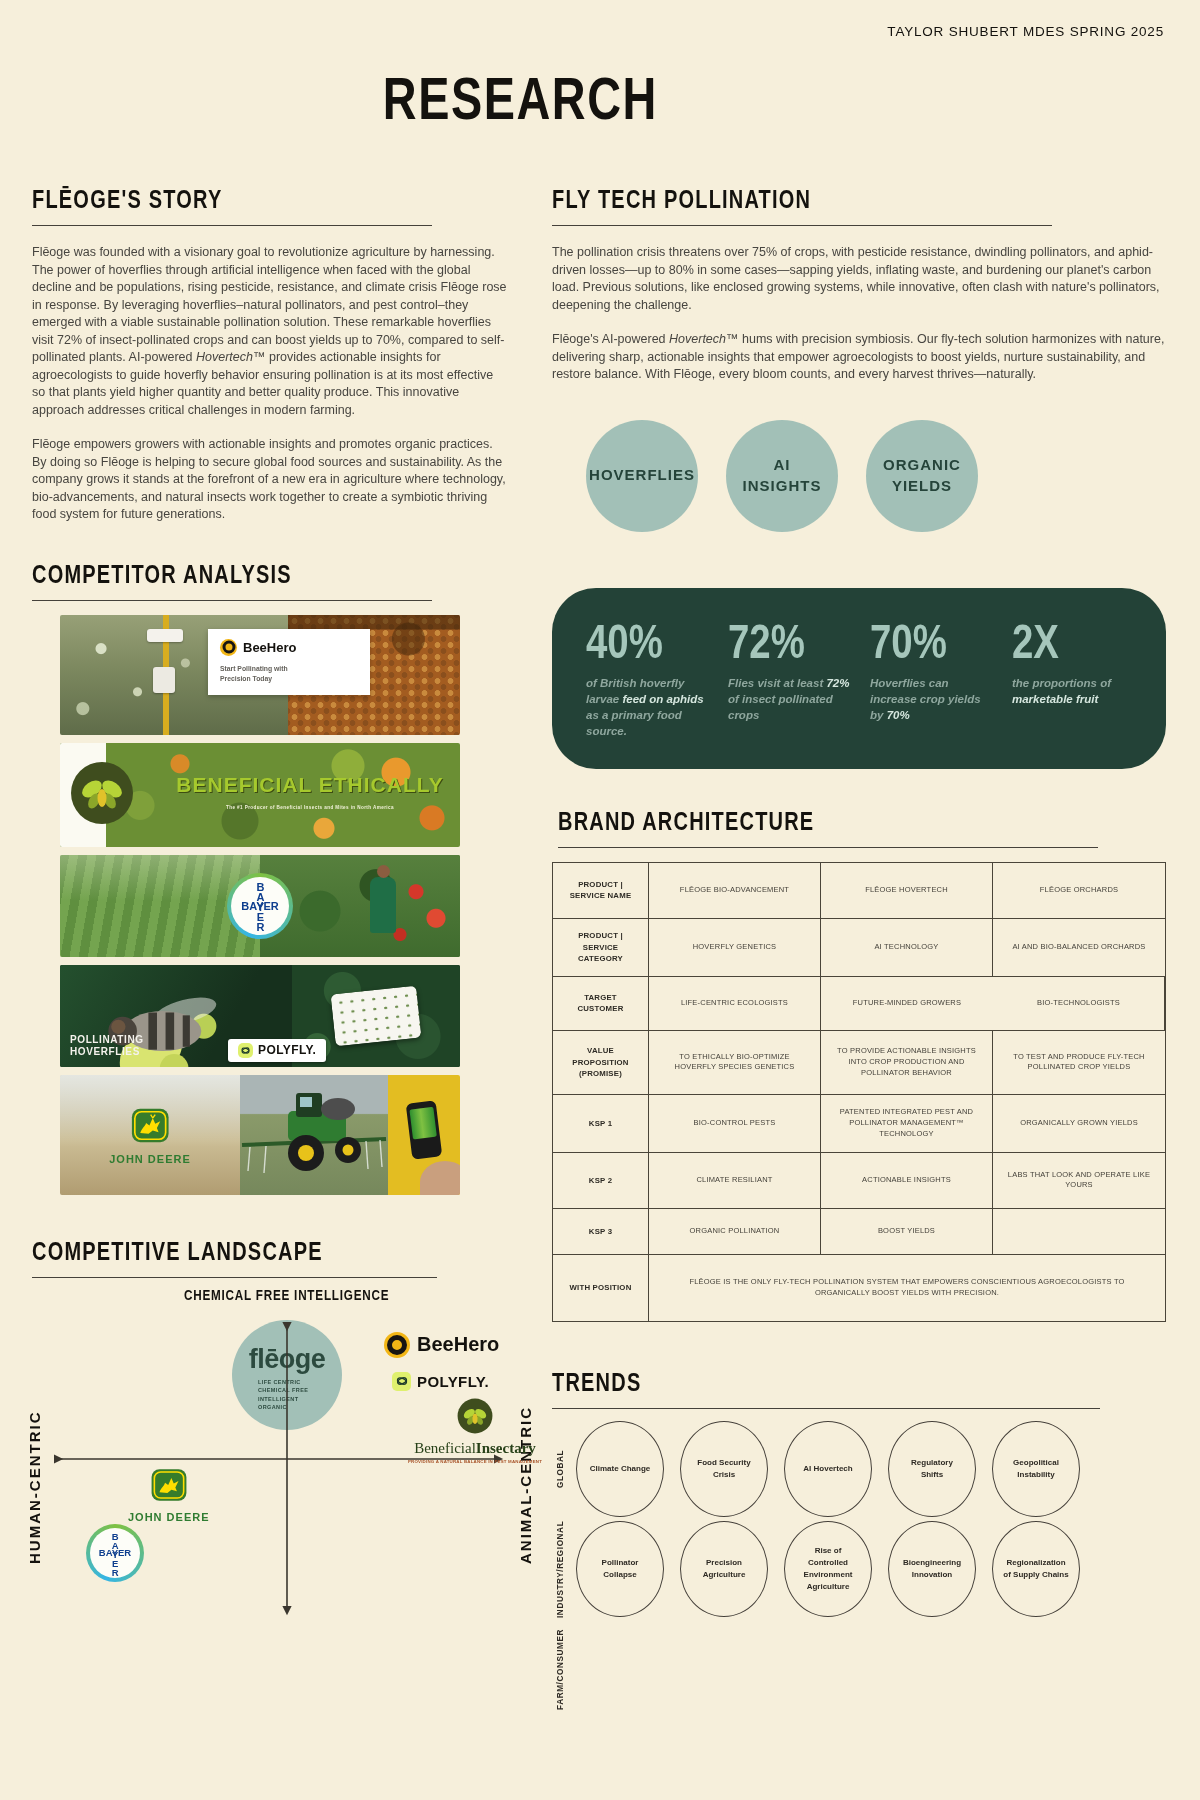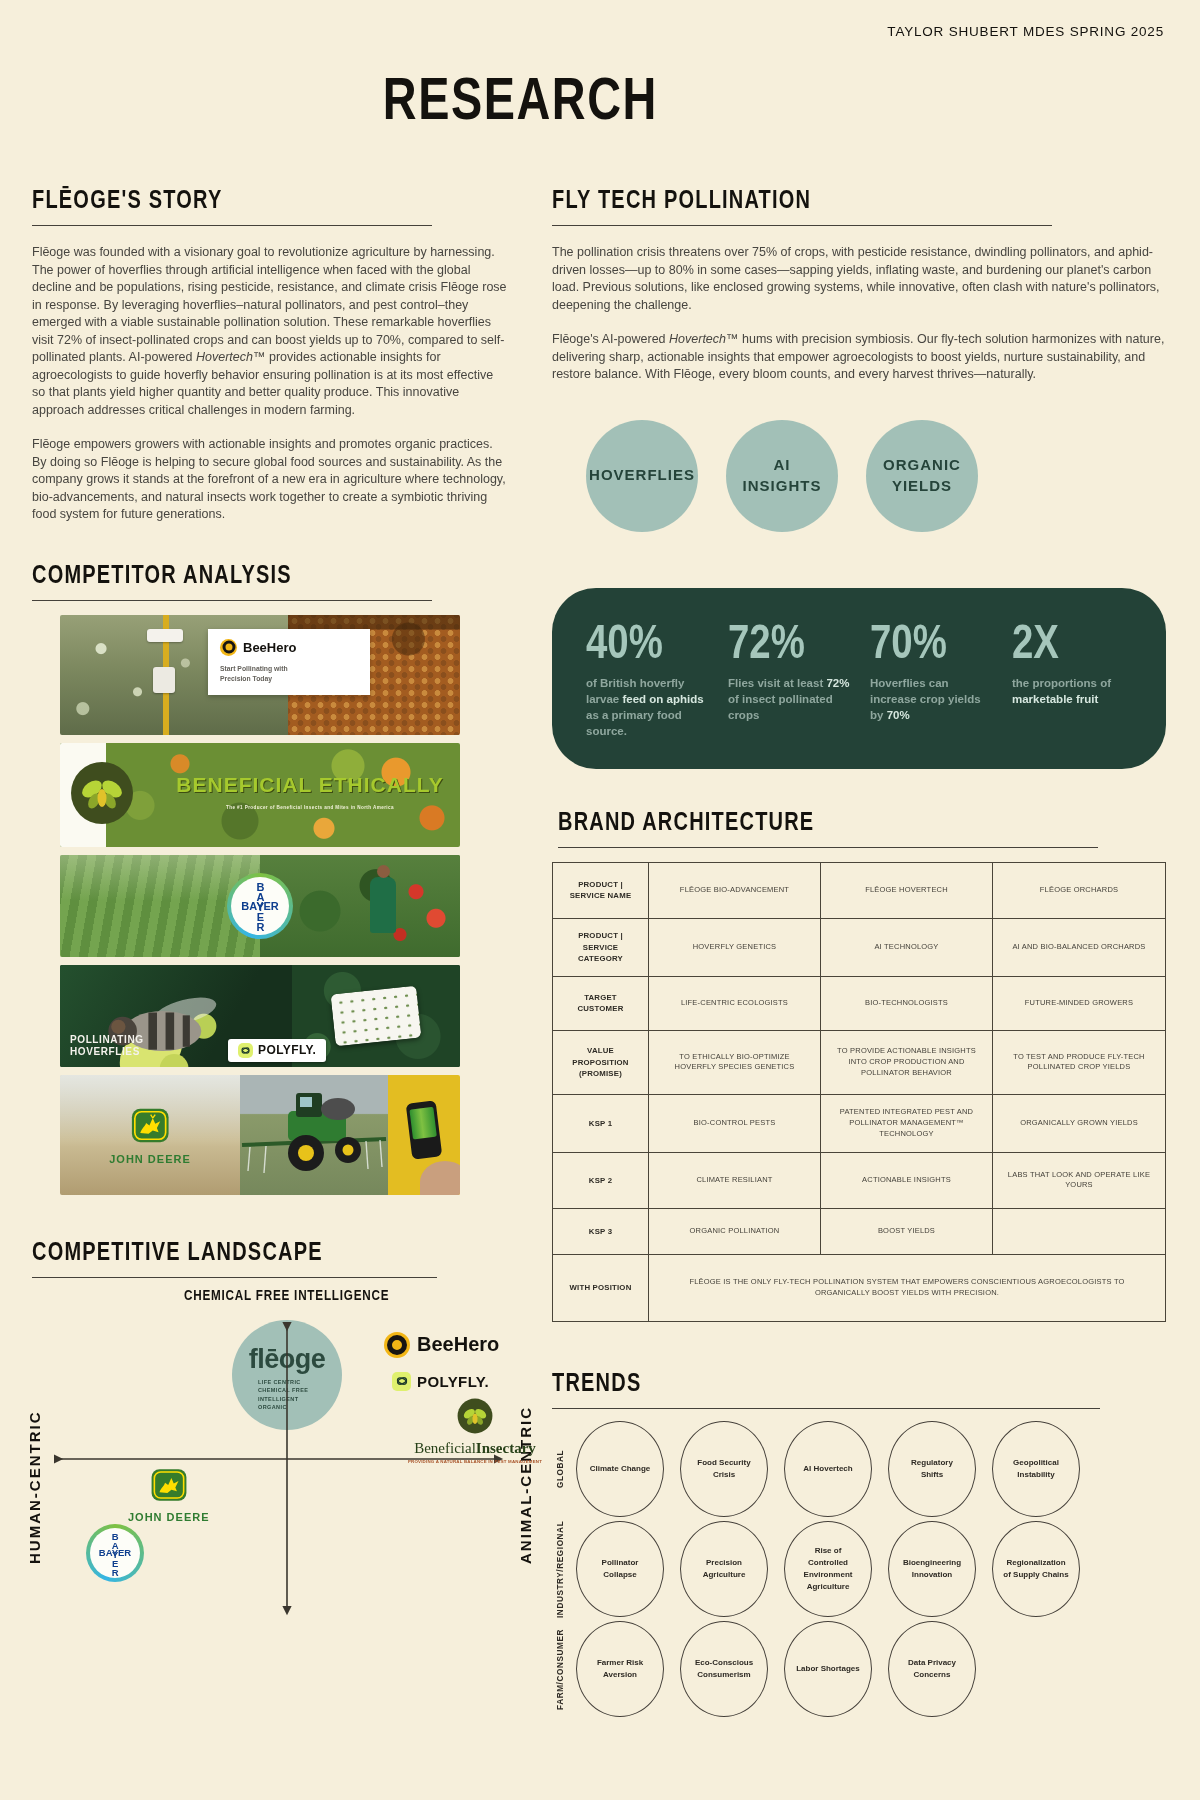--- a/index.html
+++ b/index.html
@@ -145,21 +145,21 @@
   .q-jd{position:absolute;left:96px;top:180px;text-align:center;z-index:4;}
   .q-bayer{position:absolute;left:54px;top:238px;z-index:4;}
 
   
   .circles{display:flex;gap:28px;margin:36px 0 0 34px;}
   .circle{width:112px;height:112px;border-radius:50%;background:#a2c0b7;display:flex;align-items:center;justify-content:center;text-align:center;font-size:15px;font-weight:800;letter-spacing:1px;color:#25443a;padding:0 14px;box-sizing:border-box;line-height:1.35;}
 
   .stats{margin-top:56px;background:#234237;border-radius:44px;padding:26px 30px 30px 34px;display:flex;gap:18px;}
   .stat{flex:1 1 0;}
   .stat .num{font-size:48px;font-weight:800;color:#a5c6bb;letter-spacing:0;}
-  .stat .cap{margin-top:6px;font-size:11.5px;line-height:1.4;color:#8fa79e;font-weight:600;}
+  .stat .cap{margin-top:6px;font-size:11.5px;line-height:1.4;color:#8fa79e;font-weight:600;font-style:italic;}
   .stat .cap b{color:#d6e7df;font-weight:800;}
 
   .ba-table{margin-top:14px;display:grid;grid-template-columns:96px 1fr 1fr 1fr;border:1.3px solid #4a4539;background:transparent;}
   .ba-cell{border-right:1px solid #4a4539;border-bottom:1px solid #4a4539;display:flex;align-items:center;justify-content:center;text-align:center;padding:8px 10px;font-size:7.5px;line-height:1.45;color:#44413a;min-height:40px;box-sizing:border-box;letter-spacing:.2px;}
   .ba-label{font-weight:800;font-size:7.8px;color:#2e2b25;}
   .ba-cell.c-last{border-right:none;}
   .ba-cell.r-last{border-bottom:none;}
   .ba-span{grid-column:2 / span 3;}
   .rh-1{min-height:56px;}.rh-2{min-height:58px;}.rh-3{min-height:54px;}.rh-4{min-height:64px;}
   .rh-5{min-height:58px;}.rh-6{min-height:56px;}.rh-7{min-height:46px;}.rh-8{min-height:66px;}
@@ -429,22 +429,22 @@
     <div class="ba-cell rh-1">FLĒOGE HOVERTECH</div>
     <div class="ba-cell rh-1 c-last">FLĒOGE ORCHARDS</div>
 
     <div class="ba-cell ba-label rh-2">PRODUCT | SERVICE CATEGORY</div>
     <div class="ba-cell rh-2">HOVERFLY GENETICS</div>
     <div class="ba-cell rh-2">AI TECHNOLOGY</div>
     <div class="ba-cell rh-2 c-last">AI AND BIO-BALANCED ORCHARDS</div>
 
     <div class="ba-cell ba-label rh-3">TARGET CUSTOMER</div>
     <div class="ba-cell rh-3">LIFE-CENTRIC ECOLOGISTS</div>
+    <div class="ba-cell rh-3 c-last">FUTURE-MINDED GROWERS</div>
     <div class="ba-cell rh-3">BIO-TECHNOLOGISTS</div>
-    <div class="ba-cell rh-3 c-last">FUTURE-MINDED GROWERS</div>
 
     <div class="ba-cell ba-label rh-4">VALUE PROPOSITION (PROMISE)</div>
     <div class="ba-cell rh-4">TO ETHICALLY BIO-OPTIMIZE HOVERFLY SPECIES GENETICS</div>
     <div class="ba-cell rh-4">TO PROVIDE ACTIONABLE INSIGHTS INTO CROP PRODUCTION AND POLLINATOR BEHAVIOR</div>
     <div class="ba-cell rh-4 c-last">TO TEST AND PRODUCE FLY-TECH POLLINATED CROP YIELDS</div>
 
     <div class="ba-cell ba-label rh-5">KSP 1</div>
     <div class="ba-cell rh-5">BIO-CONTROL PESTS</div>
     <div class="ba-cell rh-5">PATENTED INTEGRATED PEST AND POLLINATOR MANAGEMENT™ TECHNOLOGY</div>
     <div class="ba-cell rh-5 c-last">ORGANICALLY GROWN YIELDS</div>
@@ -482,21 +482,15 @@
       <div class="t-circles">
         <div class="t-circle">Pollinator Collapse</div>
         <div class="t-circle">Precision Agriculture</div>
         <div class="t-circle">Rise of Controlled Environment Agriculture</div>
         <div class="t-circle">Bioengineering Innovation</div>
         <div class="t-circle">Regionalization of Supply Chains</div>
       </div>
     </div>
     <div class="trend-row">
       <div class="trend-lab">FARM/CONSUMER</div>
-      <div class="t-circles">
-        <div class="t-circle">Farmer Risk Aversion</div>
-        <div class="t-circle">Eco-Conscious Consumerism</div>
-        <div class="t-circle">Labor Shortages</div>
-        <div class="t-circle">Data Privacy Concerns</div>
-      </div>
     </div>
   </div>
 </div>
 
 </body></html>

